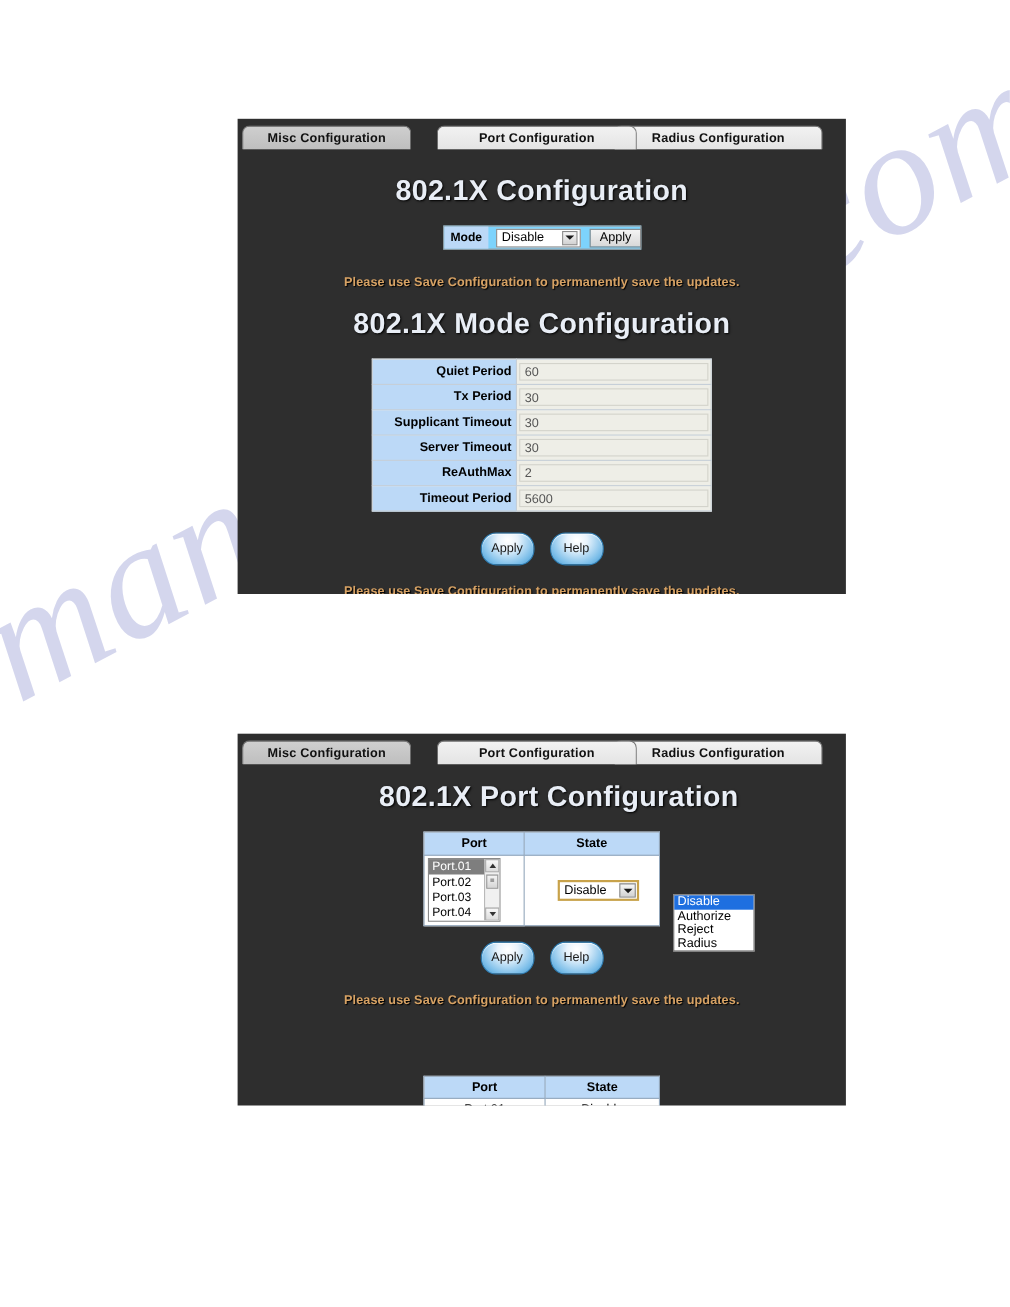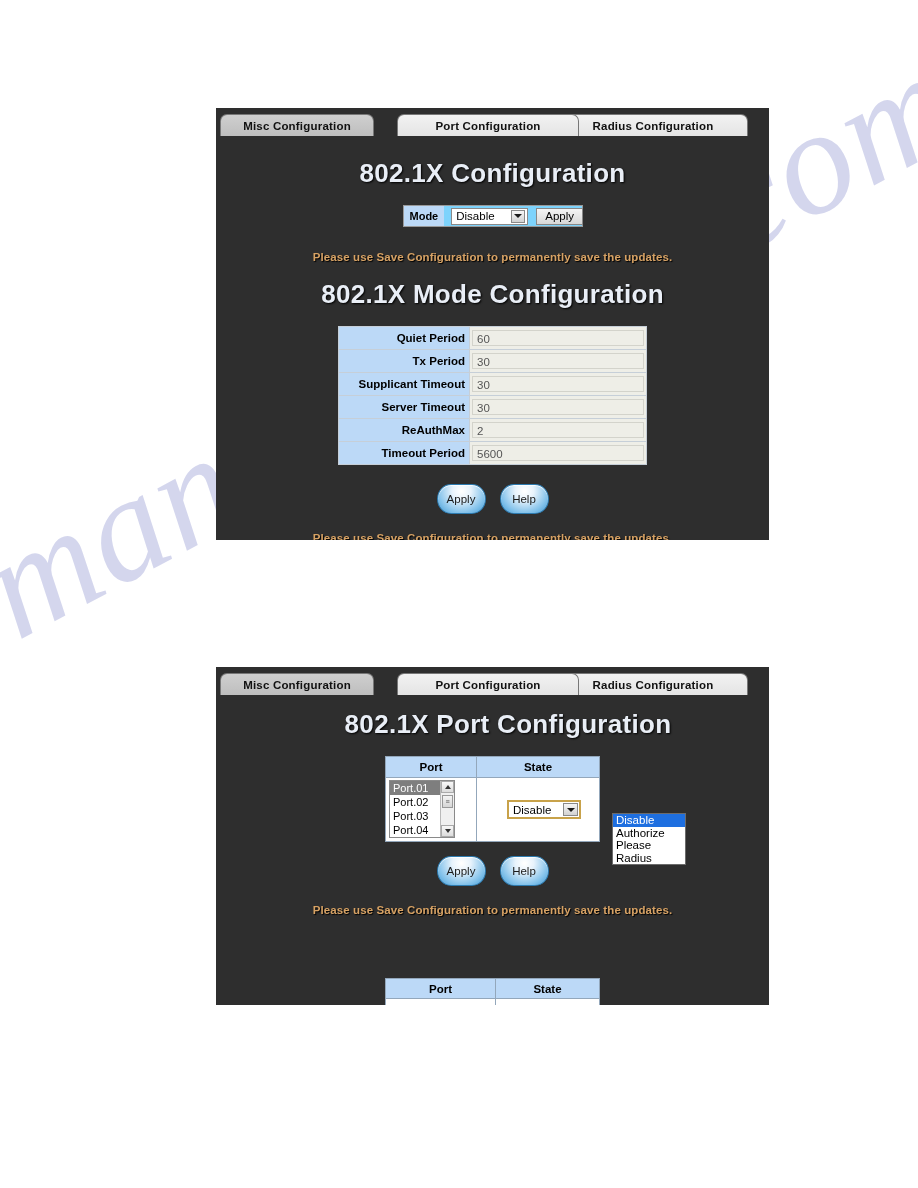--- a/index.html
+++ b/index.html
@@ -478,21 +478,21 @@
               </span>
           </div>
         </td>
       </tr>
     </tbody>
   </table>
 
   <div class="dropdown-open" style="left:396px; top:146px;">
     <div class="ddopt hi">Disable</div>
     <div class="ddopt">Authorize</div>
-    <div class="ddopt">Please</div>
+    <div class="ddopt">Reject</div>
     <div class="ddopt">Radius</div>
   </div>
 
   <div class="pill-row" style="margin-top:14px;">
     <div class="pill">Apply</div>
     <div class="pill">Help</div>
   </div>
 
   <div class="notice" style="margin-top:18px;">Please use Save Configuration to permanently save the updates.</div>
 

